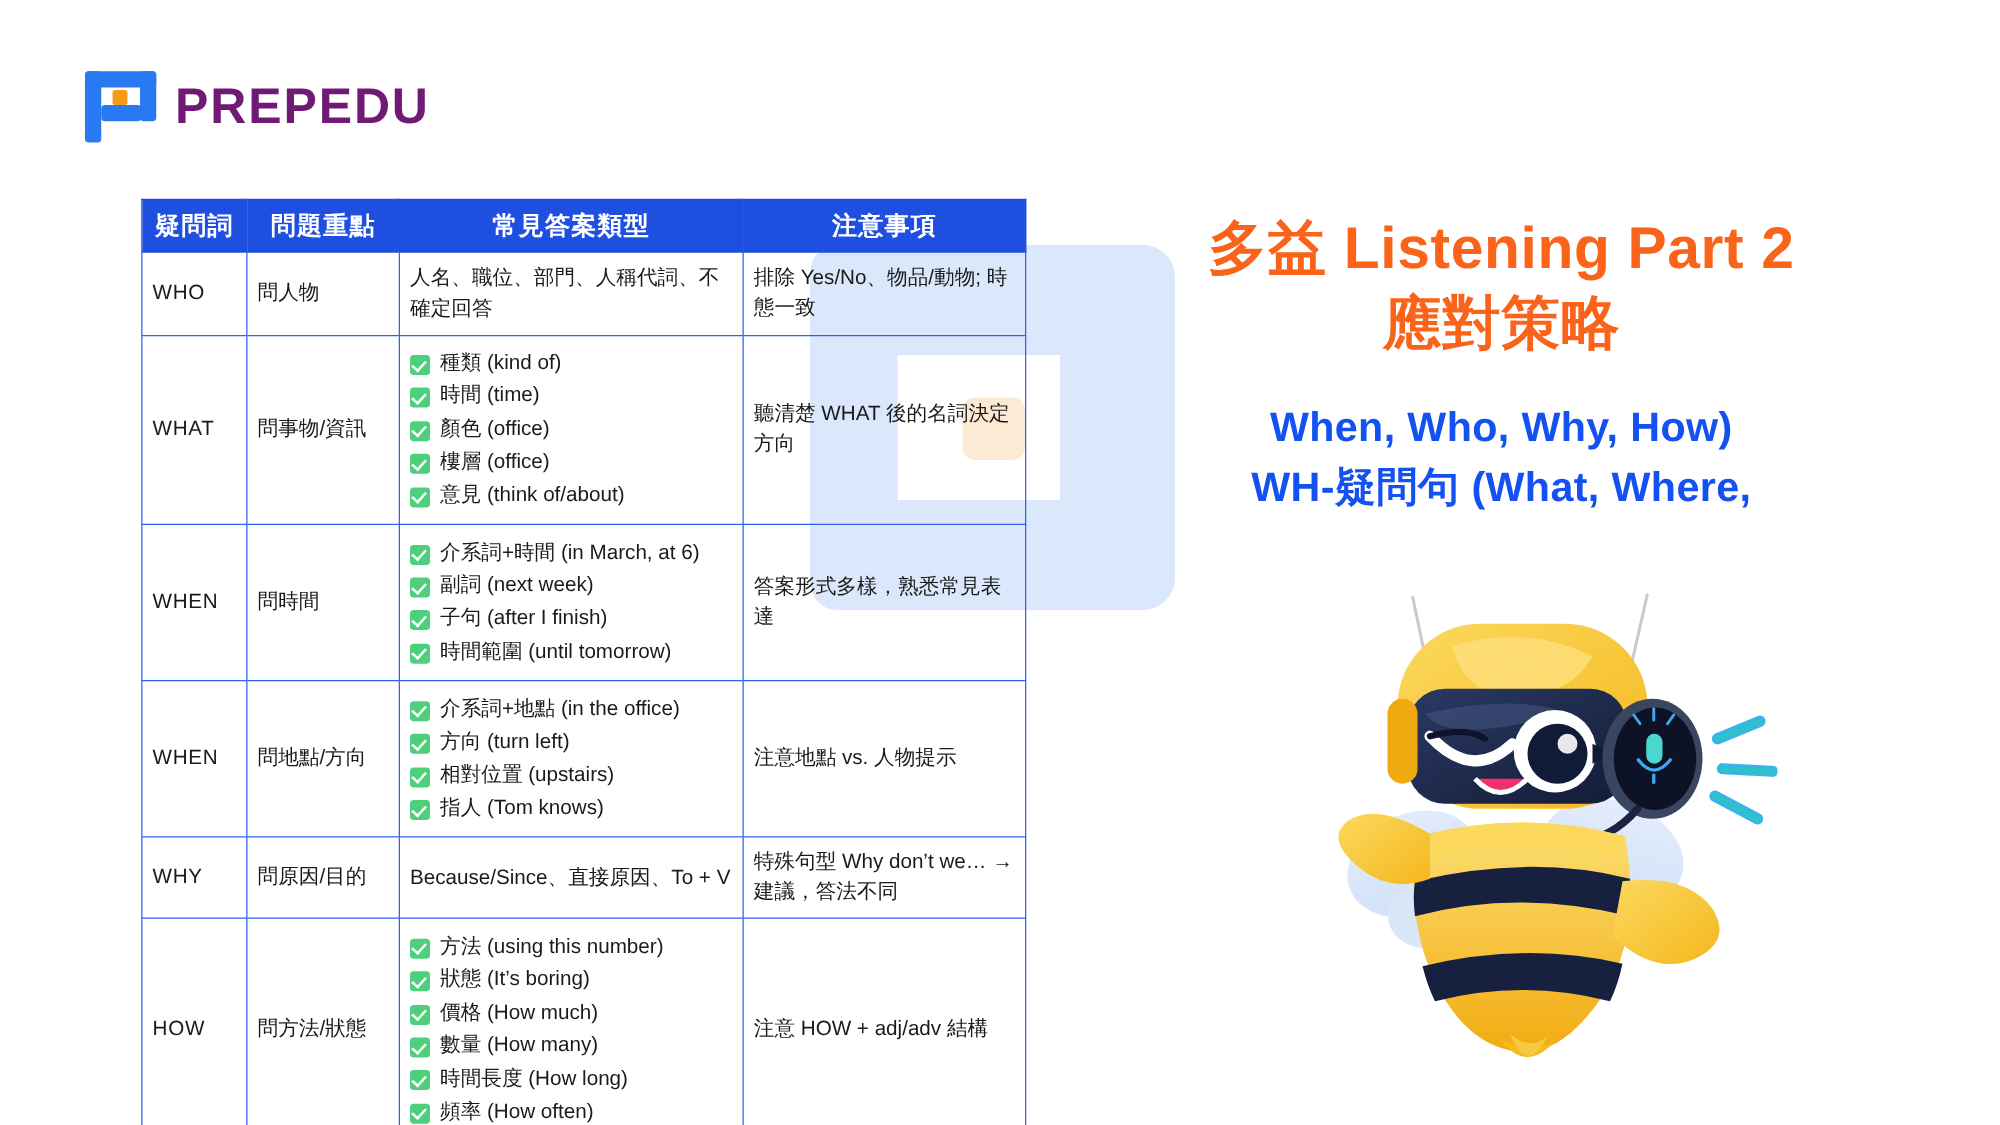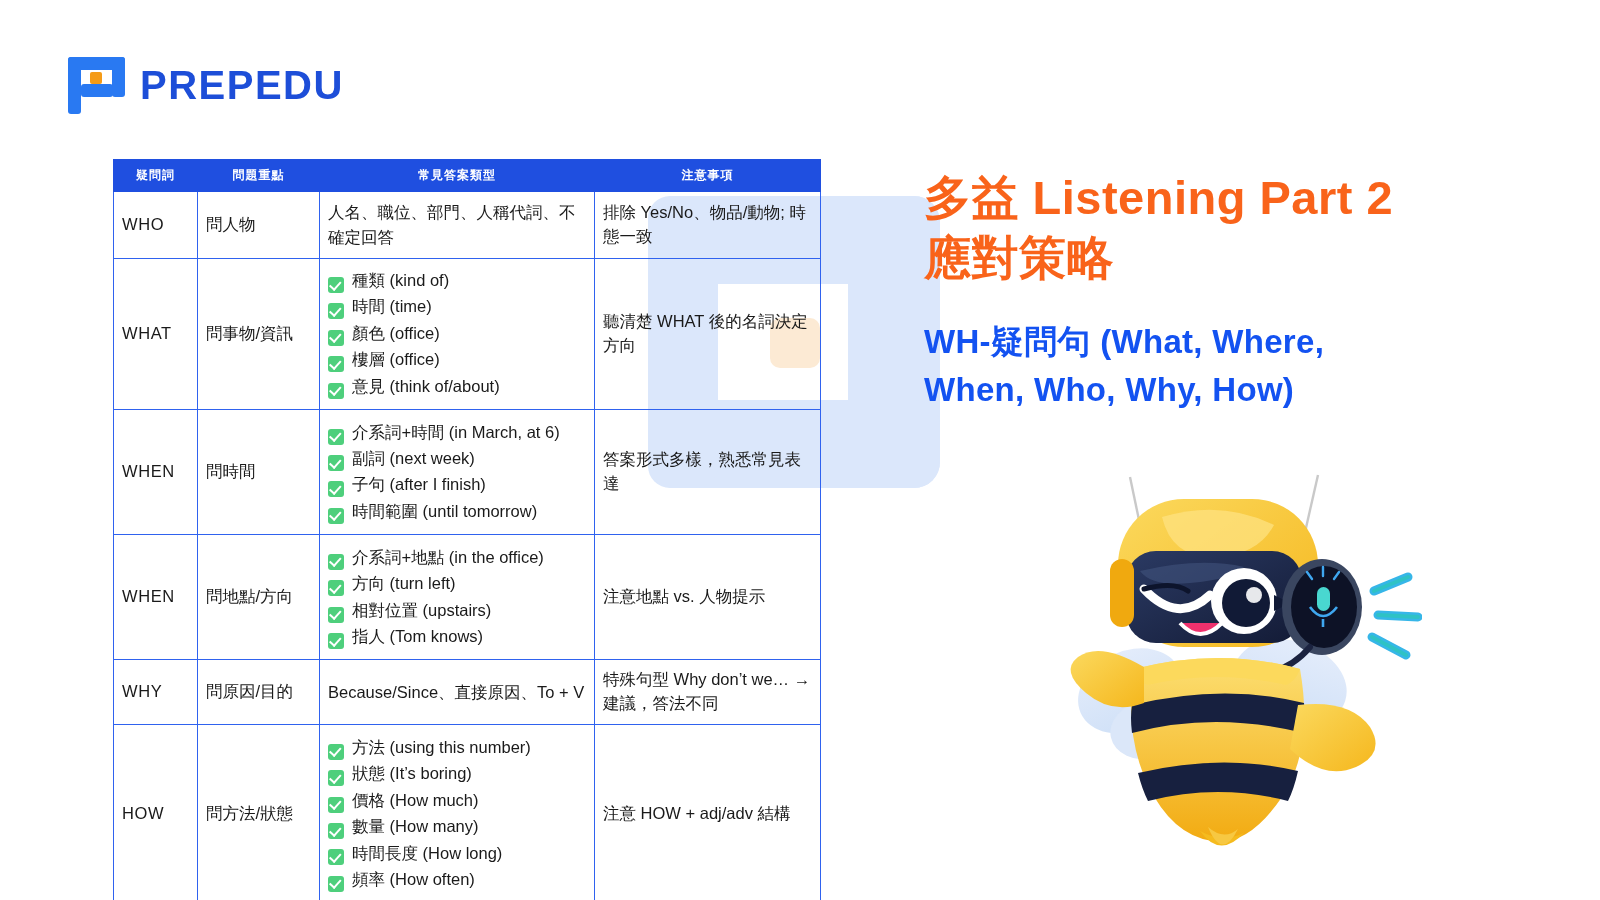--- a/index.html
+++ b/index.html
@@ -45,60 +45,60 @@
 
   
   .brand { position:absolute; left:68px; top:57px; display:flex; align-items:center; gap:15px; z-index:5; }
   .brand-mark { position:relative; width:57px; height:57px; }
   .bm-c1 { position:absolute; left:0; top:0; width:57px; height:13px; background:#2979f2; border-radius:3px; }
   .bm-c2 { position:absolute; right:0; top:0; width:13px; height:40px; background:#2979f2; border-radius:3px; }
   .bm-c3 { position:absolute; left:0; top:0; width:13px; height:57px; background:#2979f2; border-radius:3px; }
   .bm-c4 { position:absolute; left:13px; top:27px; width:32px; height:13px; background:#2979f2; border-radius:3px; }
   .bm-dot { position:absolute; left:22px; top:15px; width:12px; height:12px; background:#f59b16; border-radius:2px; }
   .brand-word {
-    font-size:40px; font-weight:800; letter-spacing:1.5px; color:#1d4ed8;
+    font-size:40px; font-weight:800; letter-spacing:1.5px; color:#701a75;
     font-family:"Liberation Sans", sans-serif;
   }
 
   
   .tbl-wrap { position:absolute; left:113px; top:159px; width:707px; z-index:4; }
   table.strategy { border-collapse:collapse; width:707px; table-layout:fixed; background:transparent; }
   table.strategy col.c1 { width:84px; }
   table.strategy col.c2 { width:122px; }
   table.strategy col.c3 { width:275px; }
   table.strategy col.c4 { width:226px; }
 
   table.strategy th {
-    background:#1f4fe0; color:#ffffff; font-size:12px; font-weight:700;
+    background:#1f4fe0; color:#ffffff; font-size:20px; font-weight:700;
     padding:7px 4px; text-align:center; border:1px solid #1f4fe0;
     letter-spacing:1px;
   }
   table.strategy td {
     border:1px solid #2f62ef; vertical-align:middle;
     padding:8px 8px; font-size:16.5px; color:#1a1a1a; line-height:1.45;
     background:transparent;
   }
   td.wh { font-size:17px; letter-spacing:0.6px; color:#1a1a1a; }
   td.focus { font-size:16.5px; }
   td.note { font-size:16.5px;margin-left:16px; }
   ul.checks { list-style:none; }
-  ul.checks li { display:flex; align-items:flex-end; gap:8px; margin:2.5px 0; font-size:16.5px; }
+  ul.checks li { display:flex; align-items:center; gap:8px; margin:2.5px 0; font-size:16.5px; }
   .chk {
     flex:0 0 auto; width:16px; height:16px; margin-top:2px;
     background:#4ecf7c; border-radius:3px; position:relative;
   }
   .chk::after {
     content:""; position:absolute; left:4.4px; top:1.6px;
     width:4.5px; height:8.5px; border:solid #fff;
     border-width:0 2px 2px 0; transform:rotate(42deg);
   }
   .plain { font-size:16.5px; line-height:1.5; }
 
   
-  .rpanel { position:absolute; left:924px; top:168px; width:650px; z-index:5; }
+  .rpanel { position:absolute; left:876px; top:168px; width:650px; z-index:5; text-align:center; }
   .rtitle {
     color:#f9631a; font-size:47px; font-weight:800; line-height:1.28;
     letter-spacing:0.5px; font-family:"Liberation Sans", sans-serif;
   }
   .rsub {
     margin-top:30px; color:#1352f1; font-size:33px; font-weight:800;
     line-height:1.45; letter-spacing:0.3px;
     font-family:"Liberation Sans", sans-serif;
   }
 
@@ -280,22 +280,22 @@
         </tbody>
     </table>
   </div>
 
   <div class="rpanel">
     <div class="rtitle">
       <div>多益 Listening Part 2</div>
       <div>應對策略</div>
     </div>
     <div class="rsub">
+      <div>When, Who, Why, How)</div>
       <div>WH-疑問句 (What, Where,</div>
-      <div>When, Who, Why, How)</div>
     </div>
   </div>
 
   <div class="bee">
     <svg viewBox="0 0 400 400" xmlns="http://www.w3.org/2000/svg">
       <defs>
         <linearGradient id="gy" x1="0" y1="0" x2="1" y2="1">
           <stop offset="0%" stop-color="#fbd95e"></stop>
             <stop offset="100%" stop-color="#f5b71d"></stop>
         </linearGradient>

